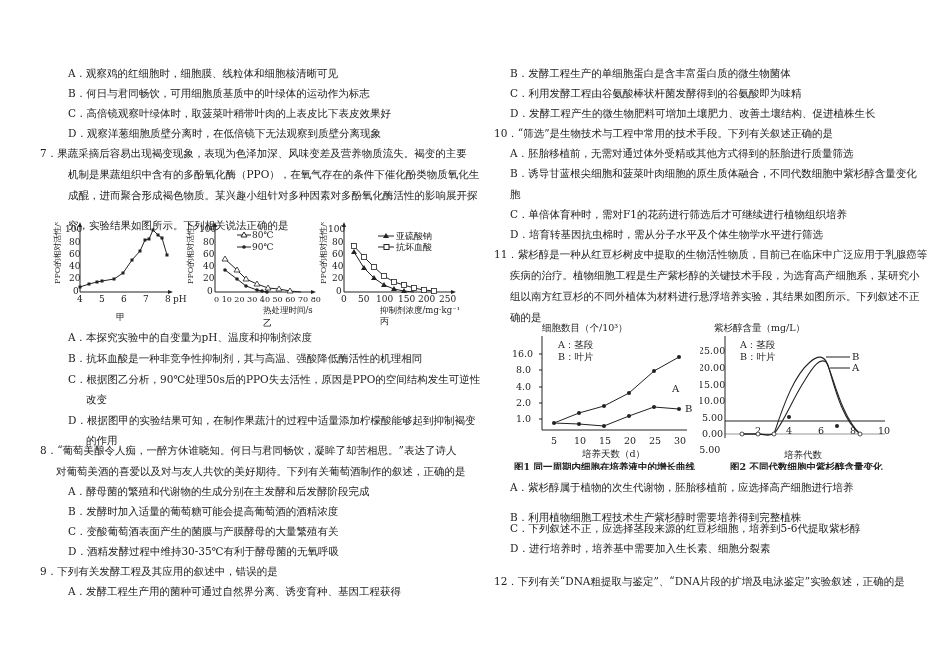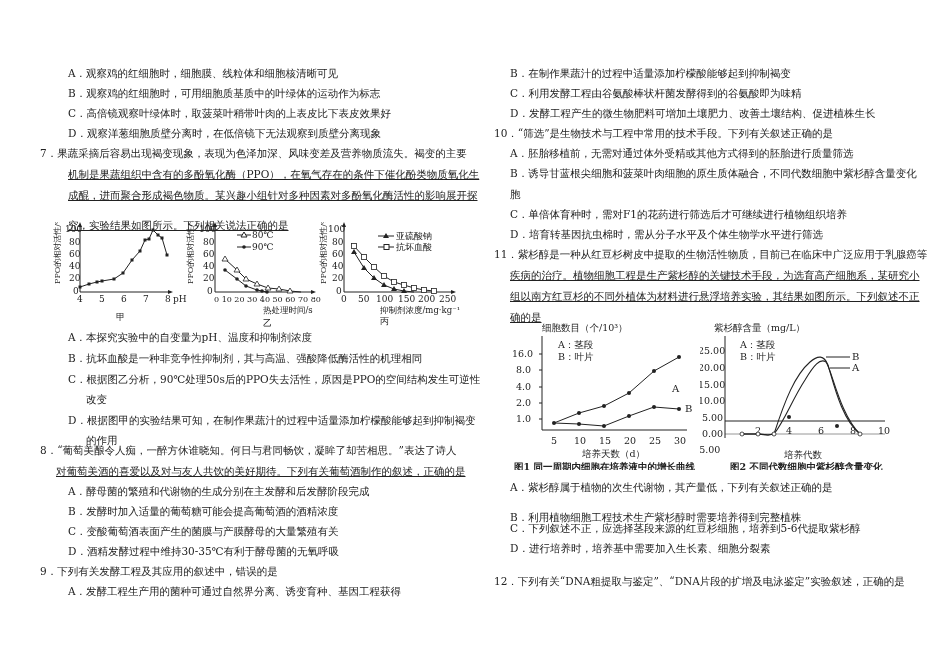--- a/index.html
+++ b/index.html
@@ -4,30 +4,30 @@
 <style>
   html, body { margin:0; padding:0; background:#fff; }
   body { width:950px; height:671px; position:relative; overflow:hidden;
          font-family:"DejaVu Serif","Liberation Serif",serif; color:#222; font-size:10.5px; }
   .col { position:absolute; top:64px; }
   .col-left { left:52px; width:420px; }
   .col-right { left:494px; width:430px; }
   .line { position:absolute; white-space:nowrap; line-height:14px; }
   .opt { padding-left:16px; }
   .q { padding-left:0; }
-  .cont { padding-left:28px;text-decoration:underline; }
+  .cont { padding-left:28px; }
   svg text { font-family:"DejaVu Serif","Liberation Serif",serif; fill:#222; }
   .chart-caption { font-size:9.5px; }
 </style>
 </head>
 <body>
 
 <div class="col col-left">
   <div class="line opt" style="top:2px">A．观察鸡的红细胞时，细胞膜、线粒体和细胞核清晰可见</div>
-  <div class="line opt" style="top:22px">B．观察鸡的红细胞时，可用细胞质基质中的叶绿体的运动作为标志</div>
+  <div class="line opt" style="top:22px">B．何日与君同畅饮，可用细胞质基质中的叶绿体的运动作为标志</div>
   <div class="line opt" style="top:42px">C．高倍镜观察叶绿体时，取菠菜叶稍带叶肉的上表皮比下表皮效果好</div>
   <div class="line opt" style="top:62px">D．观察洋葱细胞质壁分离时，在低倍镜下无法观察到质壁分离现象</div>
 
   <div class="line q" style="top:82px;left:-12px">7．果蔬采摘后容易出现褐变现象，表现为色泽加深、风味变差及营养物质流失。褐变的主要</div>
   <div class="line cont" style="top:103px;left:-12px">机制是果蔬组织中含有的多酚氧化酶（PPO），在氧气存在的条件下催化酚类物质氧化生</div>
   <div class="line cont" style="top:124px;left:-12px">成醌，进而聚合形成褐色物质。某兴趣小组针对多种因素对多酚氧化酶活性的影响展开探</div>
   <div class="line cont" style="top:154px;left:-12px">究，实验结果如图所示。下列相关说法正确的是</div>
 </div>
 
 <svg style="position:absolute;left:52px;top:222px" width="140" height="100" viewBox="0 0 140 100">
@@ -185,21 +185,21 @@
   <div class="line cont" style="top:21px;left:-12px;padding-left:16px">对葡萄美酒的喜爱以及对与友人共饮的美好期待。下列有关葡萄酒制作的叙述，正确的是</div>
   <div class="line opt" style="top:41px">A．酵母菌的繁殖和代谢物的生成分别在主发酵和后发酵阶段完成</div>
   <div class="line opt" style="top:61px">B．发酵时加入适量的葡萄糖可能会提高葡萄酒的酒精浓度</div>
   <div class="line opt" style="top:81px">C．变酸葡萄酒表面产生的菌膜与产膜酵母的大量繁殖有关</div>
   <div class="line opt" style="top:101px">D．酒精发酵过程中维持30-35℃有利于酵母菌的无氧呼吸</div>
   <div class="line q" style="top:121px;left:-12px">9．下列有关发酵工程及其应用的叙述中，错误的是</div>
   <div class="line opt" style="top:141px">A．发酵工程生产用的菌种可通过自然界分离、诱变育种、基因工程获得</div>
 </div>
 
 <div class="col col-right">
-  <div class="line opt" style="top:2px">B．在制作果蔬汁的过程中适量添加柠檬酸能够起到抑制褐变</div>
+  <div class="line opt" style="top:2px">B．发酵工程生产的单细胞蛋白是含丰富蛋白质的微生物菌体</div>
   <div class="line opt" style="top:22px">C．利用发酵工程由谷氨酸棒状杆菌发酵得到的谷氨酸即为味精</div>
   <div class="line opt" style="top:42px">D．发酵工程产生的微生物肥料可增加土壤肥力、改善土壤结构、促进植株生长</div>
   <div class="line q" style="top:62px">10．“筛选”是生物技术与工程中常用的技术手段。下列有关叙述正确的是</div>
   <div class="line opt" style="top:82px">A．胚胎移植前，无需对通过体外受精或其他方式得到的胚胎进行质量筛选</div>
   <div class="line opt" style="top:102px">B．诱导甘蓝根尖细胞和菠菜叶肉细胞的原生质体融合，不同代数细胞中紫杉醇含量变化</div>
   <div class="line opt" style="top:123px">胞</div>
   <div class="line opt" style="top:143px">C．单倍体育种时，需对F1的花药进行筛选后才可继续进行植物组织培养</div>
   <div class="line opt" style="top:163px">D．培育转基因抗虫棉时，需从分子水平及个体生物学水平进行筛选</div>
   <div class="line q" style="top:183px">11．紫杉醇是一种从红豆杉树皮中提取的生物活性物质，目前已在临床中广泛应用于乳腺癌等</div>
   <div class="line cont" style="top:204px;padding-left:16px">疾病的治疗。植物细胞工程是生产紫杉醇的关键技术手段，为选育高产细胞系，某研究小</div>
@@ -290,18 +290,18 @@
         <circle cx="160" cy="114" r="2"></circle>
     </g>
     <line x1="126" y1="37" x2="150" y2="37" stroke="#222"></line>
     <text x="152" y="40" font-size="10">B</text>
     <line x1="130" y1="48" x2="150" y2="48" stroke="#222"></line>
     <text x="152" y="51" font-size="10">A</text>
   </g>
 </svg>
 
 <div class="col col-right" style="top:478px">
-  <div class="line opt" style="top:2px">A．紫杉醇属于植物的次生代谢物，其产量低，下列有关叙述正确的是</div>
+  <div class="line opt" style="top:2px">A．紫杉醇属于植物的次生代谢物，胚胎移植前，应选择高产细胞进行培养</div>
   <div class="line opt" style="top:32px">B．利用植物细胞工程技术生产紫杉醇时需要培养得到完整植株</div>
   <div class="line opt" style="top:43px">C．下列叙述不正，应选择茎段来源的红豆杉细胞，培养到5-6代提取紫杉醇</div>
   <div class="line opt" style="top:63px">D．进行培养时，培养基中需要加入生长素、细胞分裂素</div>
   <div class="line q" style="top:96px">12．下列有关“DNA粗提取与鉴定”、“DNA片段的扩增及电泳鉴定”实验叙述，正确的是</div>
 </div>
 
 </body></html>

